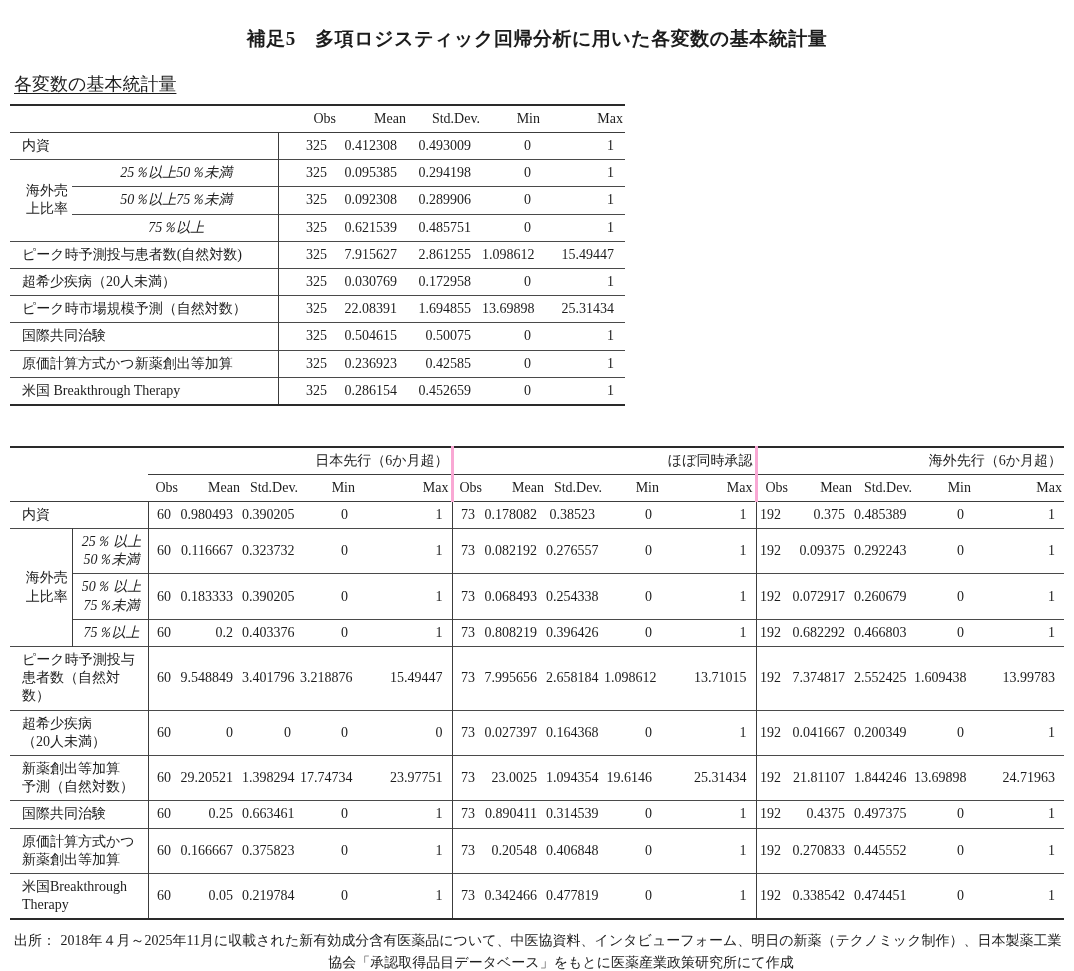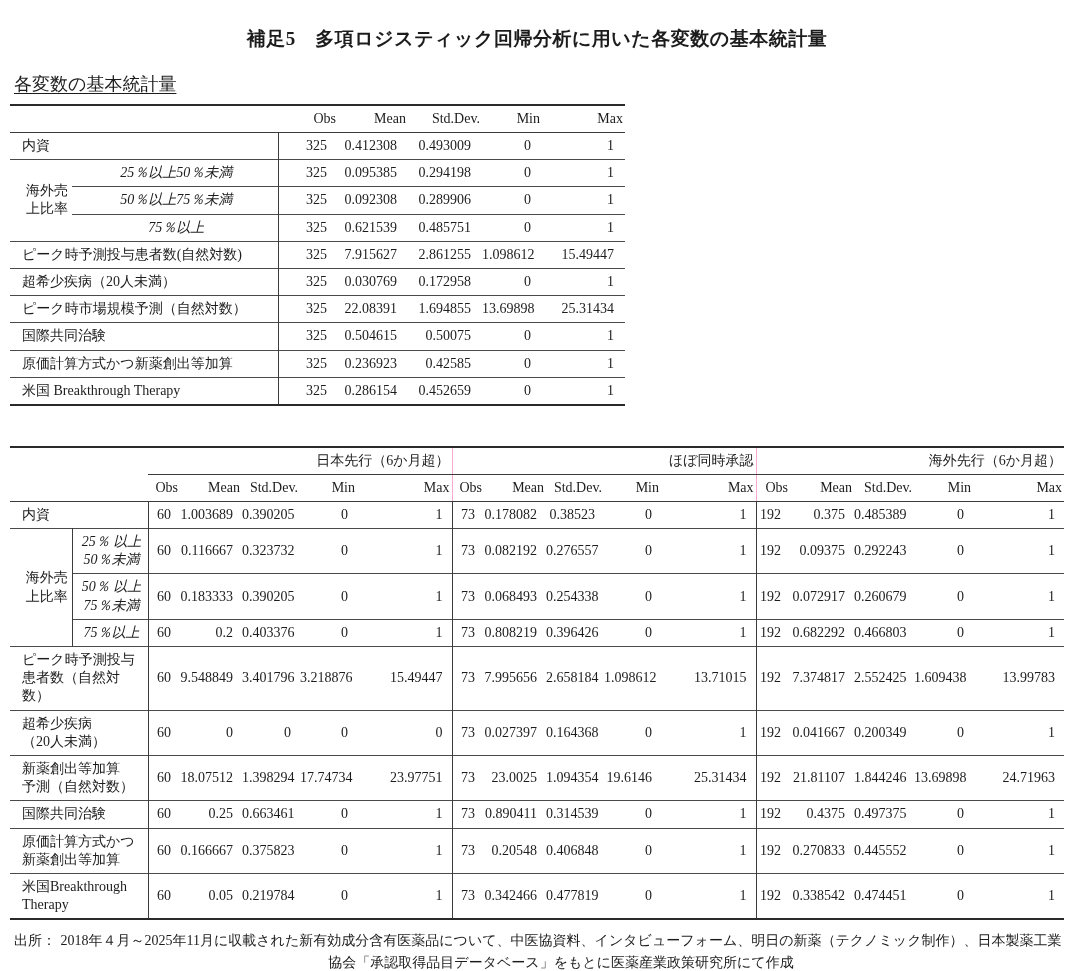--- a/index.html
+++ b/index.html
@@ -29,21 +29,21 @@
   th{font-weight:normal;text-align:right;padding:5px 2px;}
   thead th{border-bottom:1px solid #3c3c3c;}
   tbody td{border-top:1px solid #4a4a4a;padding:4px 0;}
   td.num{text-align:right;padding-right:9px;white-space:nowrap;}
   #table1 td.num{padding-right:11px;}
   td.label{padding-left:12px;text-align:left;}
   td.group{padding-left:12px;text-align:center;vertical-align:middle;white-space:pre-line;line-height:1.3;}
   td.sub{padding-left:3px;text-align:center;white-space:pre-line;line-height:1.3;font-style:italic;}
   td.label{white-space:pre-line;line-height:1.3;}
   .dstart{border-left:1px solid #3c3c3c;}
-  .gstart{border-left:1px solid #f9a8d4;}
+  .gstart{border-left:3px solid #f9a8d4;}
   #table2 td.group{border-right:1px solid #3c3c3c;}
   #table2 thead th.grouph{padding:4px 2px;}
   .source{
     display:flex;
     font-size:14px;
     margin:10px 0 0 14px;
     width:1052px;
     line-height:1.55;
   }
   .source .prefix{flex:0 0 auto;white-space:nowrap;}
@@ -206,21 +206,21 @@
           <th class="colh">Mean</th>
           <th class="colh">Std.Dev.</th>
           <th class="colh">Min</th>
           <th class="colh">Max</th>
         </tr>
       </thead>
     <tbody>
         <tr>
           <td class="label" colspan="2">内資</td>
           <td class="num dstart">60</td>
-          <td class="num">1.003689</td>
+          <td class="num">0.980493</td>
           <td class="num">0.390205</td>
           <td class="num">0</td>
           <td class="num">1</td>
           <td class="num dstart">73</td>
           <td class="num">0.178082</td>
           <td class="num">0.38523</td>
           <td class="num">0</td>
           <td class="num">1</td>
           <td class="num dstart">192</td>
           <td class="num">0.375</td>
@@ -321,21 +321,21 @@
           <td class="num dstart">192</td>
           <td class="num">0.041667</td>
           <td class="num">0.200349</td>
           <td class="num">0</td>
           <td class="num">1</td>
         </tr>
         <tr>
           <td class="label" colspan="2">新薬創出等加算
 予測（自然対数）</td>
           <td class="num dstart">60</td>
-          <td class="num">18.07512</td>
+          <td class="num">29.20521</td>
           <td class="num">1.398294</td>
           <td class="num">17.74734</td>
           <td class="num">23.97751</td>
           <td class="num dstart">73</td>
           <td class="num">23.0025</td>
           <td class="num">1.094354</td>
           <td class="num">19.6146</td>
           <td class="num">25.31434</td>
           <td class="num dstart">192</td>
           <td class="num">21.81107</td>

